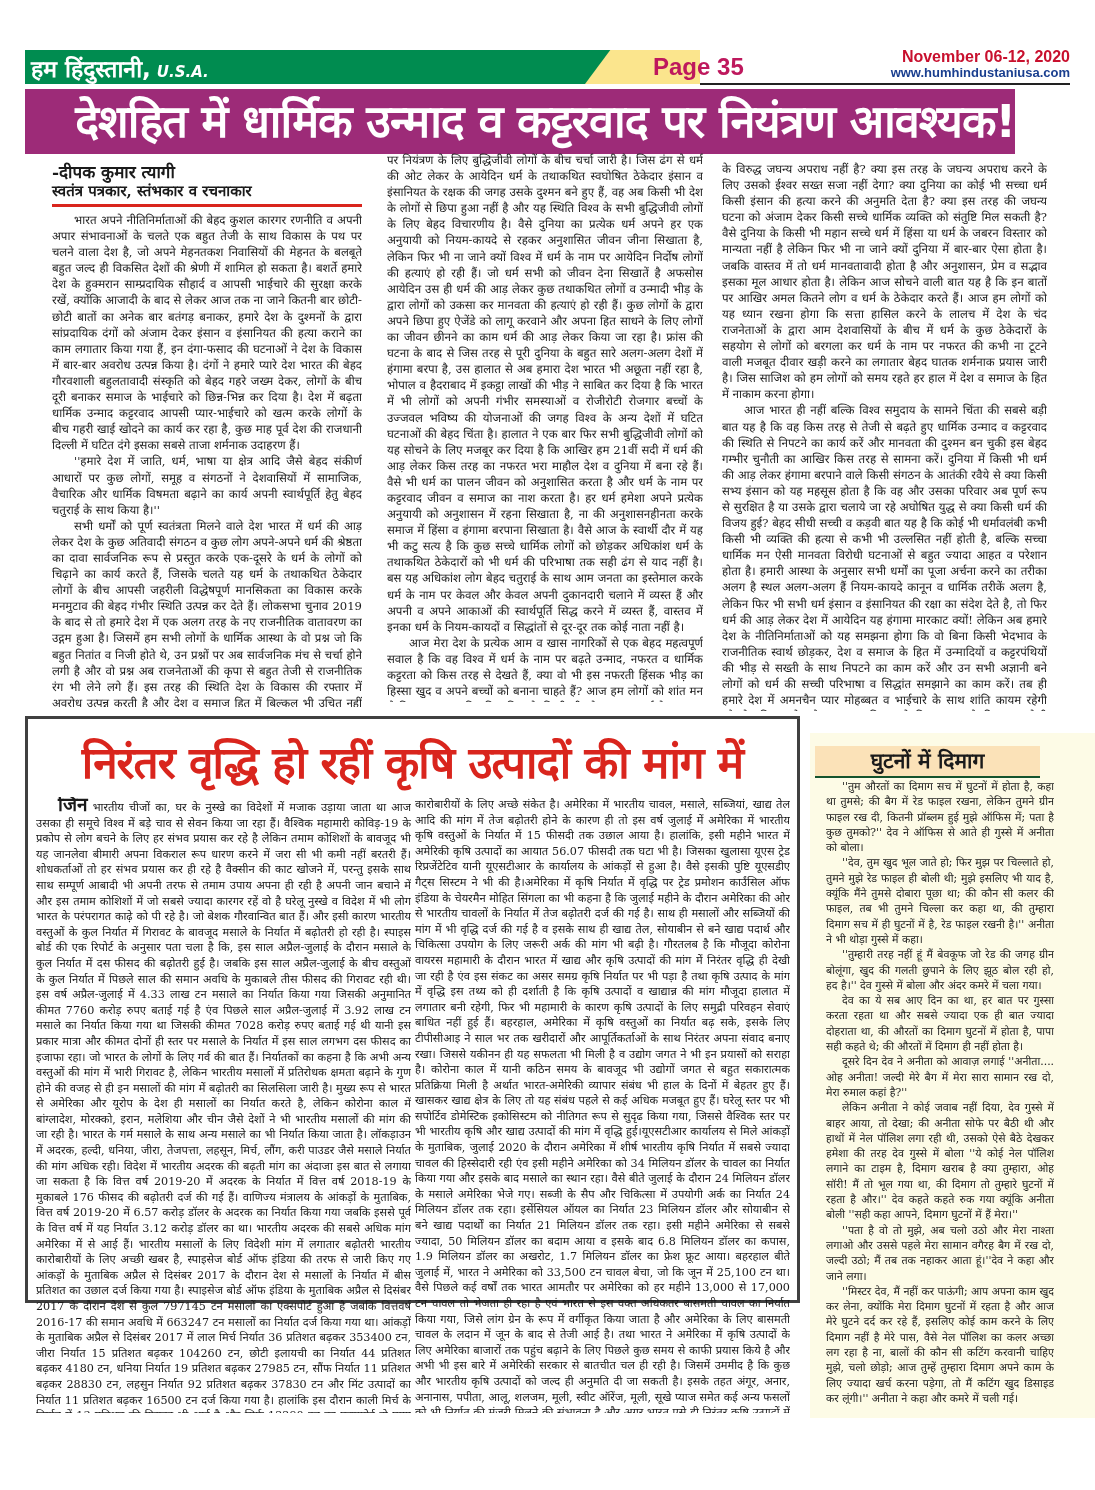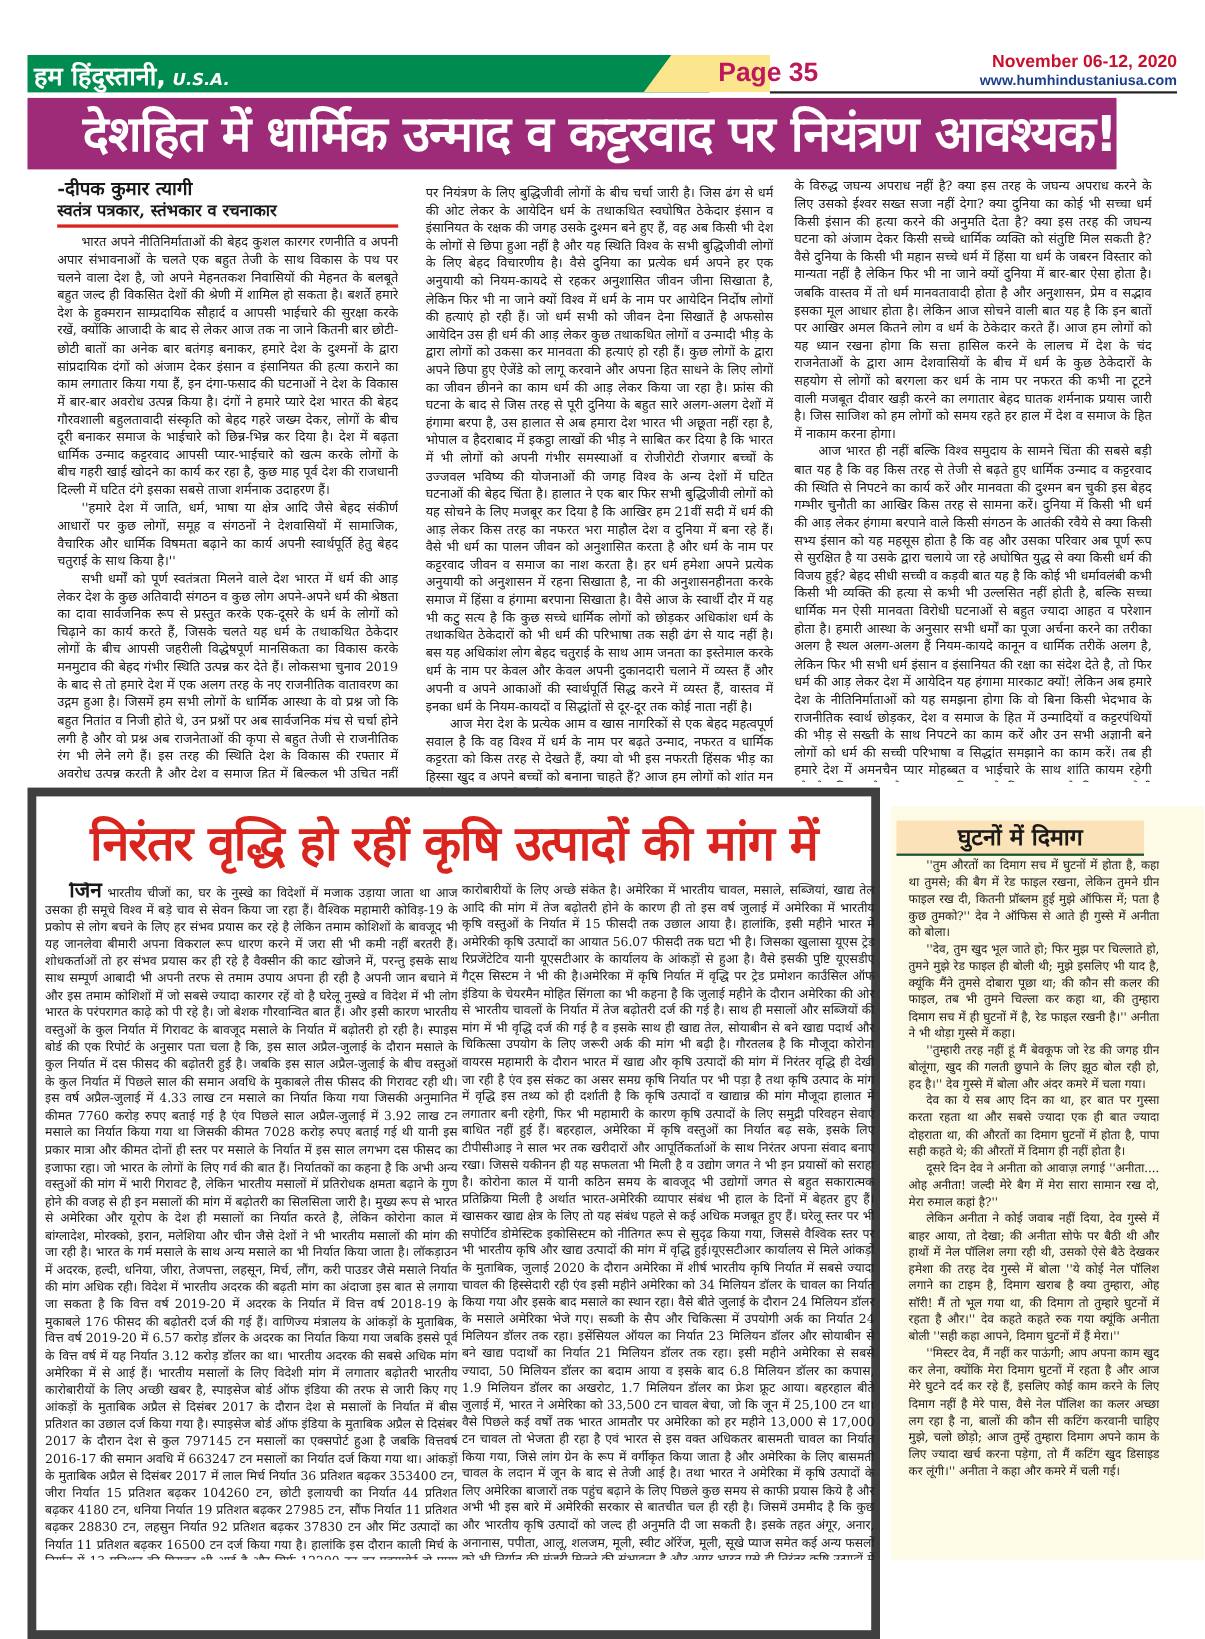--- a/index.html
+++ b/index.html
@@ -15,23 +15,23 @@
   .mast-url { position:absolute; right:0; top:15px; font-family:"Liberation Sans", sans-serif; font-weight:bold; font-size:13px; color:#1a3f8f; }
   .headline1 { position:absolute; left:25px; top:89px; width:990px; height:65px; background:#9d2b78; color:#fff; font-family:"DejaVu Sans", sans-serif; font-weight:bold; font-size:45px; line-height:65px; text-align:right; white-space:nowrap; letter-spacing:-1px; overflow:hidden; }
   .byline { position:absolute; left:52px; top:162px; width:310px; }
   .byline .name { font-weight:bold; font-size:17px; line-height:20px; }
   .byline .role { font-weight:bold; font-size:15px; line-height:19px; }
   .byline-rule { position:absolute; left:52px; top:204px; width:310px; height:3px; background:#d9251d; }
   .col { position:absolute; font-size:11.6px; line-height:16.1px; text-align:justify; }
   .col p { margin:0; text-indent:22px; }
   .col p.noindent { text-indent:0; }
   .c1 { left:52px; top:212px; width:310px; height:495px; overflow:hidden; }
-  .c2 { left:387px; top:167px; width:316px; height:550px; overflow:hidden; }
+  .c2 { left:387px; top:152px; width:316px; height:550px; overflow:hidden; }
   .c3 { left:722px; top:161px; width:325px; height:550px; overflow:hidden; }
-  .box2 { position:absolute; left:25px; top:716px; width:775px; height:774px; border:8px solid #404040; box-sizing:border-box; }
+  .box2 { position:absolute; left:25px; top:716px; width:775px; height:587px; border:3px solid #404040; box-sizing:border-box; }
   .headline2 { position:absolute; left:0; top:14px; width:100%; text-align:center; color:#d9251d; font-family:"DejaVu Sans", sans-serif; font-weight:bold; font-size:44px; line-height:60px; white-space:nowrap; letter-spacing:-1px; }
   .box2 .col { font-size:11.2px; line-height:15.6px; }
   .b1 { left:8px; top:78px; width:375px; height:616px; overflow:hidden; }
   .b2 { left:387px; top:78px; width:375px; height:616px; overflow:hidden; }
   .box2 .b1 p:first-child strong { font-size:19px; }
   .side { position:absolute; left:810px; top:733px; width:285px; height:685px; background:#fdfbe6; }
   .side-title-wrap { position:absolute; left:5px; top:13px; width:225px; height:30px; background:#fbe2b8; border-bottom:2px solid #14532d; }
   .side-title { position:absolute; left:0; top:0; width:225px; text-align:center; font-family:"DejaVu Sans", sans-serif; font-weight:bold; font-size:21px; line-height:30px; color:#1a1a1a; }
   .side .col { left:16px; top:46px; width:228px; height:625px; overflow:hidden; font-size:10.8px; line-height:15.3px; }
   .side .col p { text-indent:16px; }
@@ -91,16 +91,17 @@
   <div class="side-title-wrap">
     <div class="side-title">घुटनों में दिमाग</div>
   </div>
   <div class="col">
     <p>''तुम औरतों का दिमाग सच में घुटनों में होता है, कहा था तुमसे; की बैग में रेड फाइल रखना, लेकिन तुमने ग्रीन फाइल रख दी, कितनी प्रॉब्लम हुई मुझे ऑफिस में; पता है कुछ तुमको?'' देव ने ऑफिस से आते ही गुस्से में अनीता को बोला।</p>
     <p>''देव, तुम खुद भूल जाते हो; फिर मुझ पर चिल्लाते हो, तुमने मुझे रेड फाइल ही बोली थी; मुझे इसलिए भी याद है, क्यूंकि मैंने तुमसे दोबारा पूछा था; की कौन सी कलर की फाइल, तब भी तुमने चिल्ला कर कहा था, की तुम्हारा दिमाग सच में ही घुटनों में है, रेड फाइल रखनी है।'' अनीता ने भी थोड़ा गुस्से में कहा।</p>
     <p>''तुम्हारी तरह नहीं हूं मैं बेवकूफ जो रेड की जगह ग्रीन बोलूंगा, खुद की गलती छुपाने के लिए झूठ बोल रही हो, हद है।'' देव गुस्से में बोला और अंदर कमरे में चला गया।</p>
     <p>देव का ये सब आए दिन का था, हर बात पर गुस्सा करता रहता था और सबसे ज्यादा एक ही बात ज्यादा दोहराता था, की औरतों का दिमाग घुटनों में होता है, पापा सही कहते थे; की औरतों में दिमाग ही नहीं होता है।</p>
     <p>दूसरे दिन देव ने अनीता को आवाज़ लगाई ''अनीता.... ओह अनीता! जल्दी मेरे बैग में मेरा सारा सामान रख दो, मेरा रुमाल कहां है?''</p>
     <p>लेकिन अनीता ने कोई जवाब नहीं दिया, देव गुस्से में बाहर आया, तो देखा; की अनीता सोफे पर बैठी थी और हाथों में नेल पॉलिश लगा रही थी, उसको ऐसे बैठे देखकर हमेशा की तरह देव गुस्से में बोला ''ये कोई नेल पॉलिश लगाने का टाइम है, दिमाग खराब है क्या तुम्हारा, ओह सॉरी! मैं तो भूल गया था, की दिमाग तो तुम्हारे घुटनों में रहता है और।'' देव कहते कहते रुक गया क्यूंकि अनीता बोली ''सही कहा आपने, दिमाग घुटनों में हैं मेरा।''</p>
+    <p>''पता है वो तो मुझे, अब चलो उठो और मेरा नाश्ता लगाओ और उससे पहले मेरा सामान वगैरह बैग में रख दो, जल्दी उठो; मैं तब तक नहाकर आता हूं।''देव ने कहा और जाने लगा।</p>
     <p>''मिस्टर देव, मैं नहीं कर पाऊंगी; आप अपना काम खुद कर लेना, क्योंकि मेरा दिमाग घुटनों में रहता है और आज मेरे घुटने दर्द कर रहे हैं, इसलिए कोई काम करने के लिए दिमाग नहीं है मेरे पास, वैसे नेल पॉलिश का कलर अच्छा लग रहा है ना, बालों की कौन सी कटिंग करवानी चाहिए मुझे, चलो छोड़ो; आज तुम्हें तुम्हारा दिमाग अपने काम के लिए ज्यादा खर्च करना पड़ेगा, तो मैं कटिंग खुद डिसाइड कर लूंगी।'' अनीता ने कहा और कमरे में चली गई।</p>
 
   </div>
 </div>
 
 </body></html>

